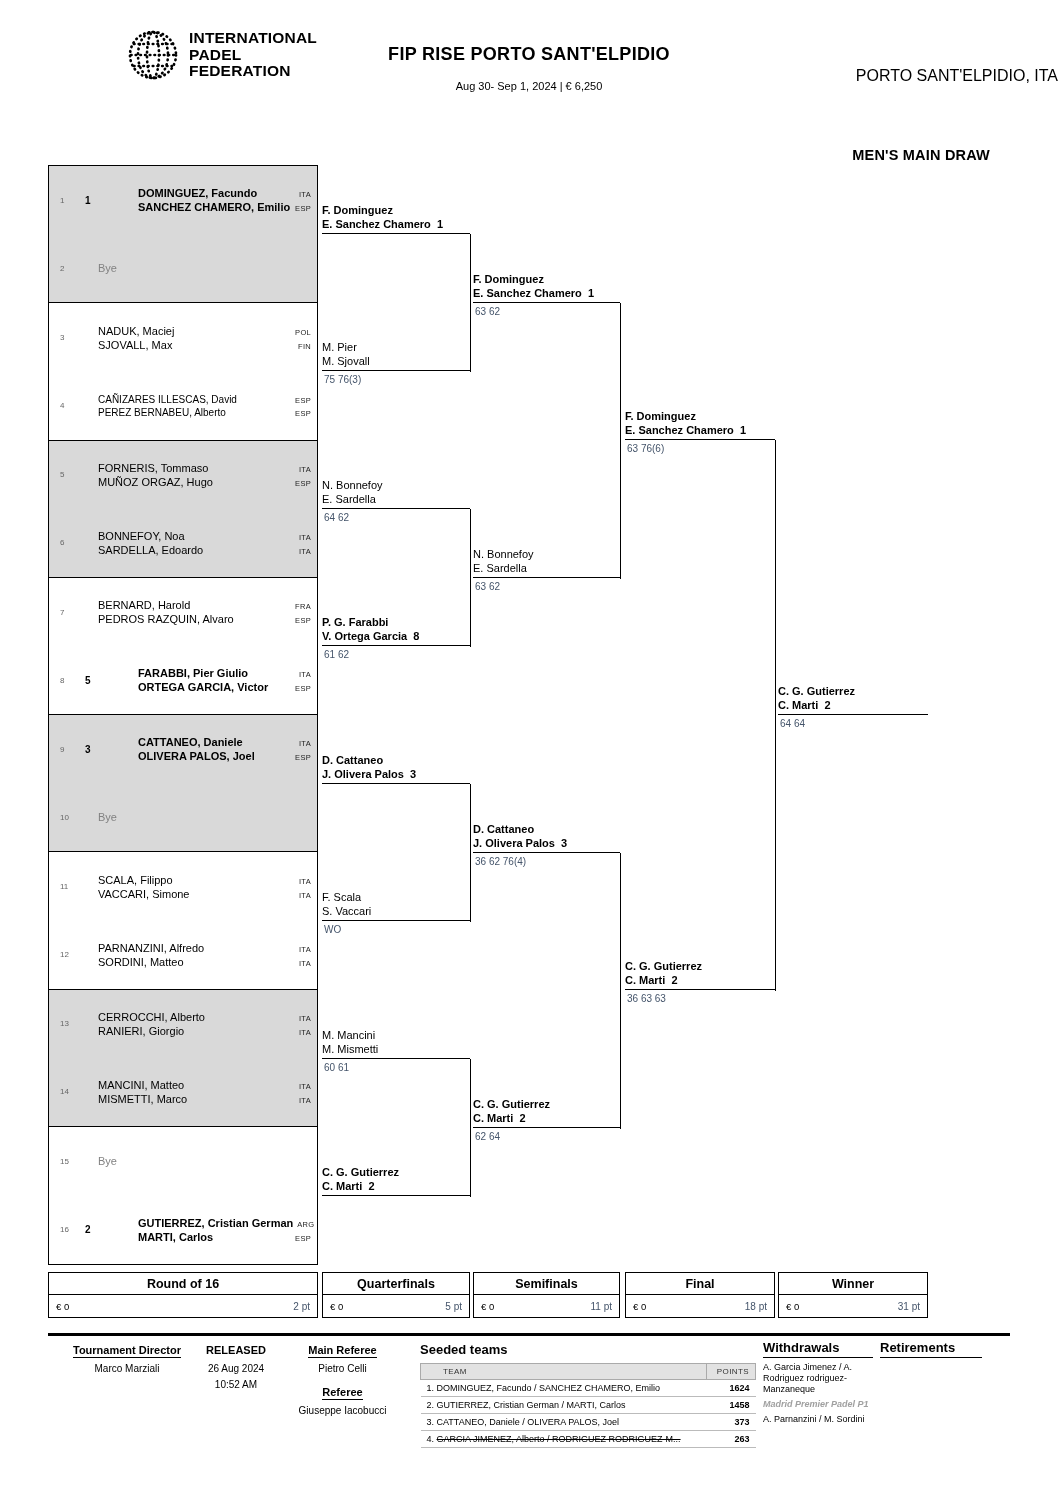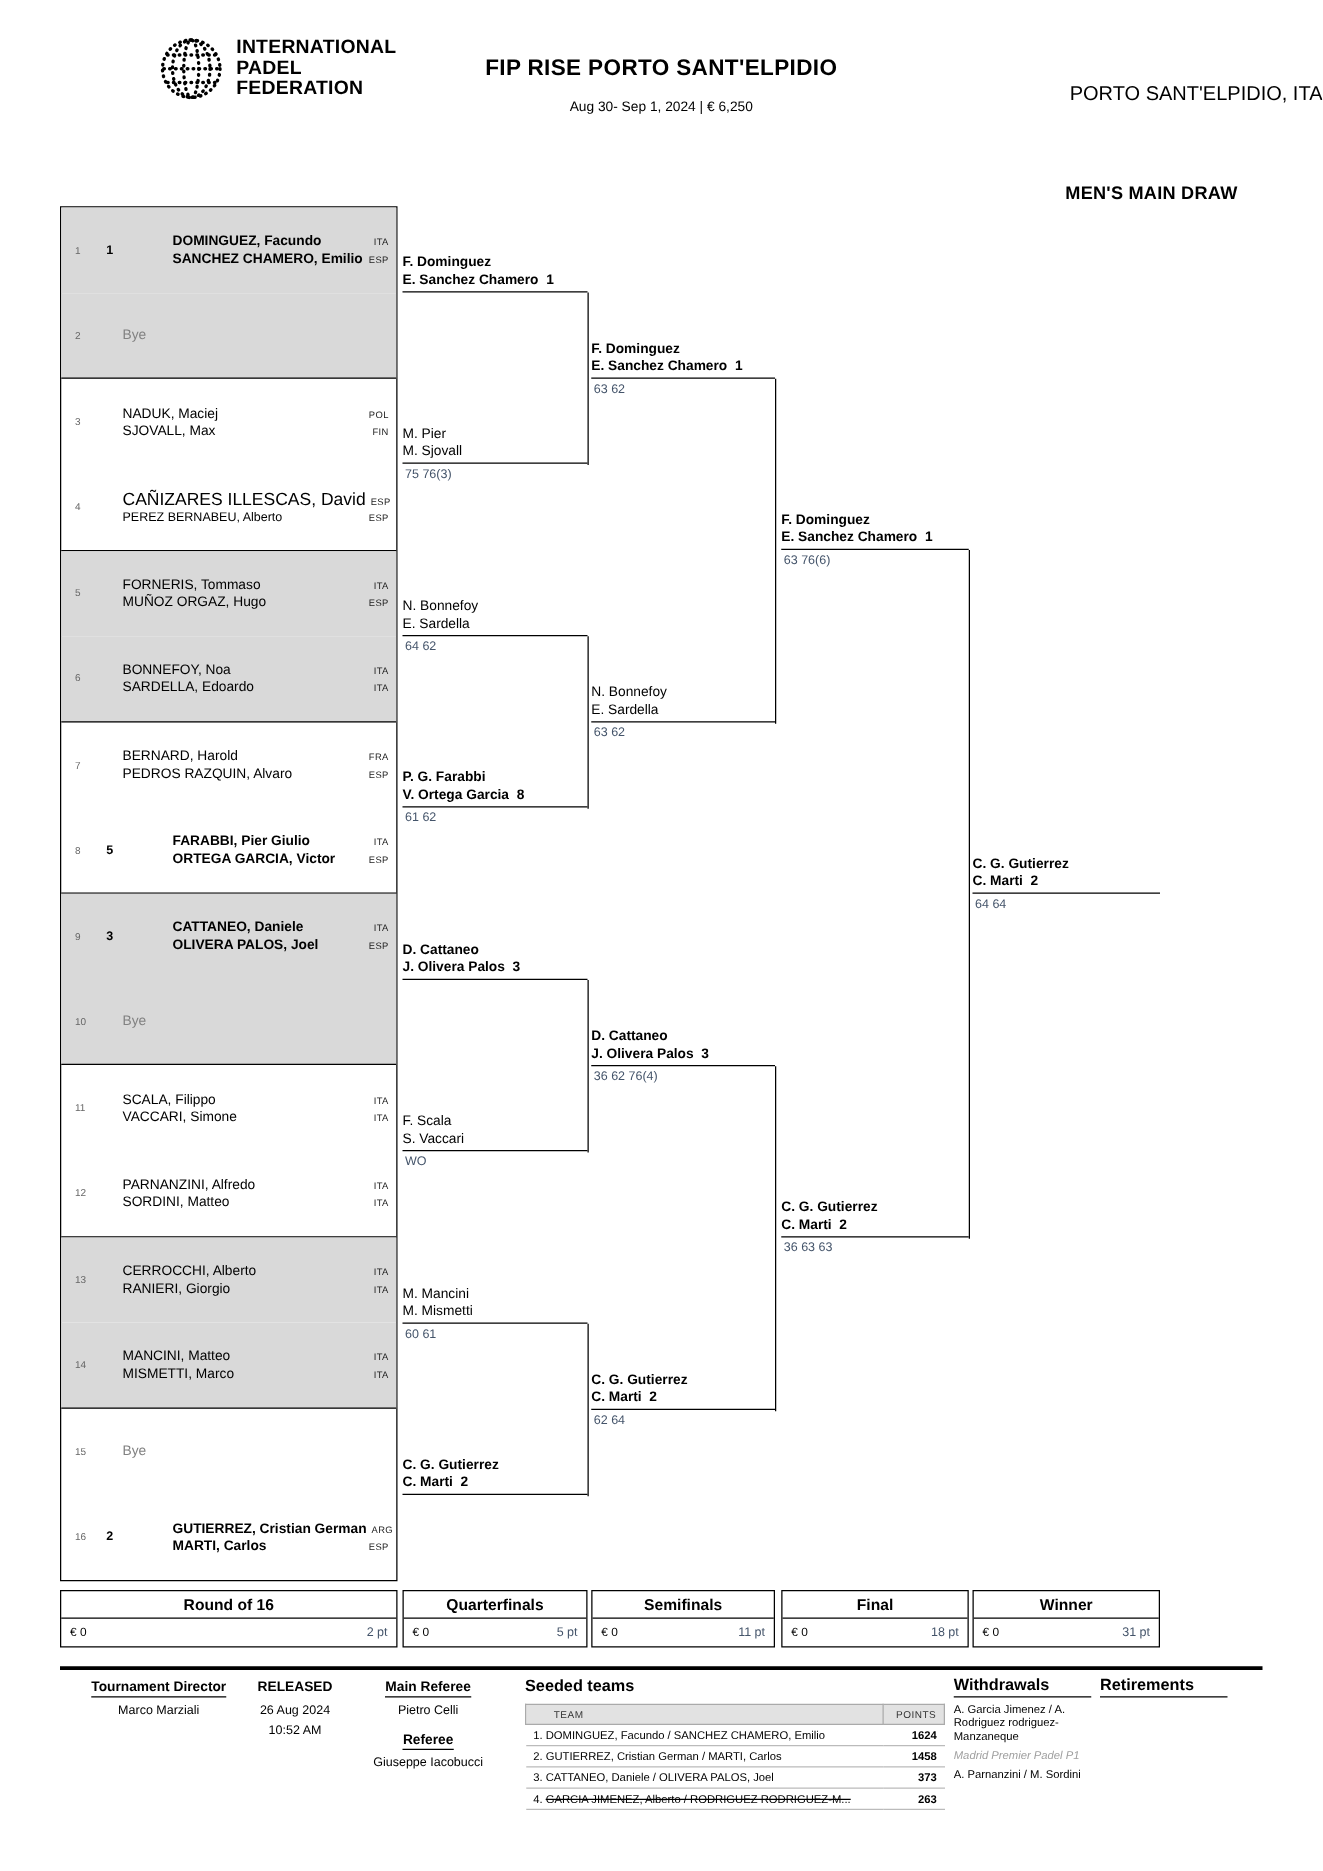--- a/index.html
+++ b/index.html
@@ -54,21 +54,21 @@
   .bighead.ul { border-bottom:1px solid #000; padding-bottom:2px; display:block; width:100%; }
 
   .seedtable { border-collapse:collapse; width:100%; margin-top:5px; }
   .seedtable th { background:#e2e2e2; font-size:8px; font-weight:normal; color:#333; padding:3px 6px; border:1px solid #aaa; text-align:left; letter-spacing:0.4px; }
   .seedtable th.pts-h { text-align:right; }
   .seedtable td { font-size:9px; padding:3px 6px; border-bottom:1px solid #bbb; white-space:nowrap; overflow:hidden; }
   .seedtable td.ptscell { text-align:right; font-weight:bold; }
   .struck { text-decoration:line-through; }
 
   .wd-line { font-size:9px; margin-top:4px; line-height:11px; }
-  .wd-italic { color:#a0a0a0; font-style:italic; }
+  .wd-italic { color:#a0a0a0; font-style:italic;font-weight:bold; }
 </style>
 </head>
 <body>
 
 <div class="page">
 
   <div class="logo">
     <svg width="54" height="54" viewBox="0 0 54 54">
       <g fill="none" stroke="#000" stroke-width="2.7" stroke-linecap="round" stroke-dasharray="0.5 4.2">
         <circle cx="27" cy="27" r="23"></circle>
@@ -124,21 +124,21 @@
             <span class="nm">SJOVALL, Max</span>
             <span class="fl">FIN</span>
           </div>
       </div>
     </div>
     <div class="slot pend">
       <span class="pos">4</span>
       <span class="seed"></span>
       <div class="names">
         <div class="nrow">
-            <span class="nm" style="font-size:14px">CAÑIZARES ILLESCAS, David</span>
+            <span class="nm" style="font-size:10px">CAÑIZARES ILLESCAS, David</span>
             <span class="fl">ESP</span>
           </div>
         <div class="nrow">
             <span class="nm" style="font-size:10px">PEREZ BERNABEU, Alberto</span>
             <span class="fl">ESP</span>
           </div>
       </div>
     </div>
     <div class="slot shaded">
       <span class="pos">5</span>

